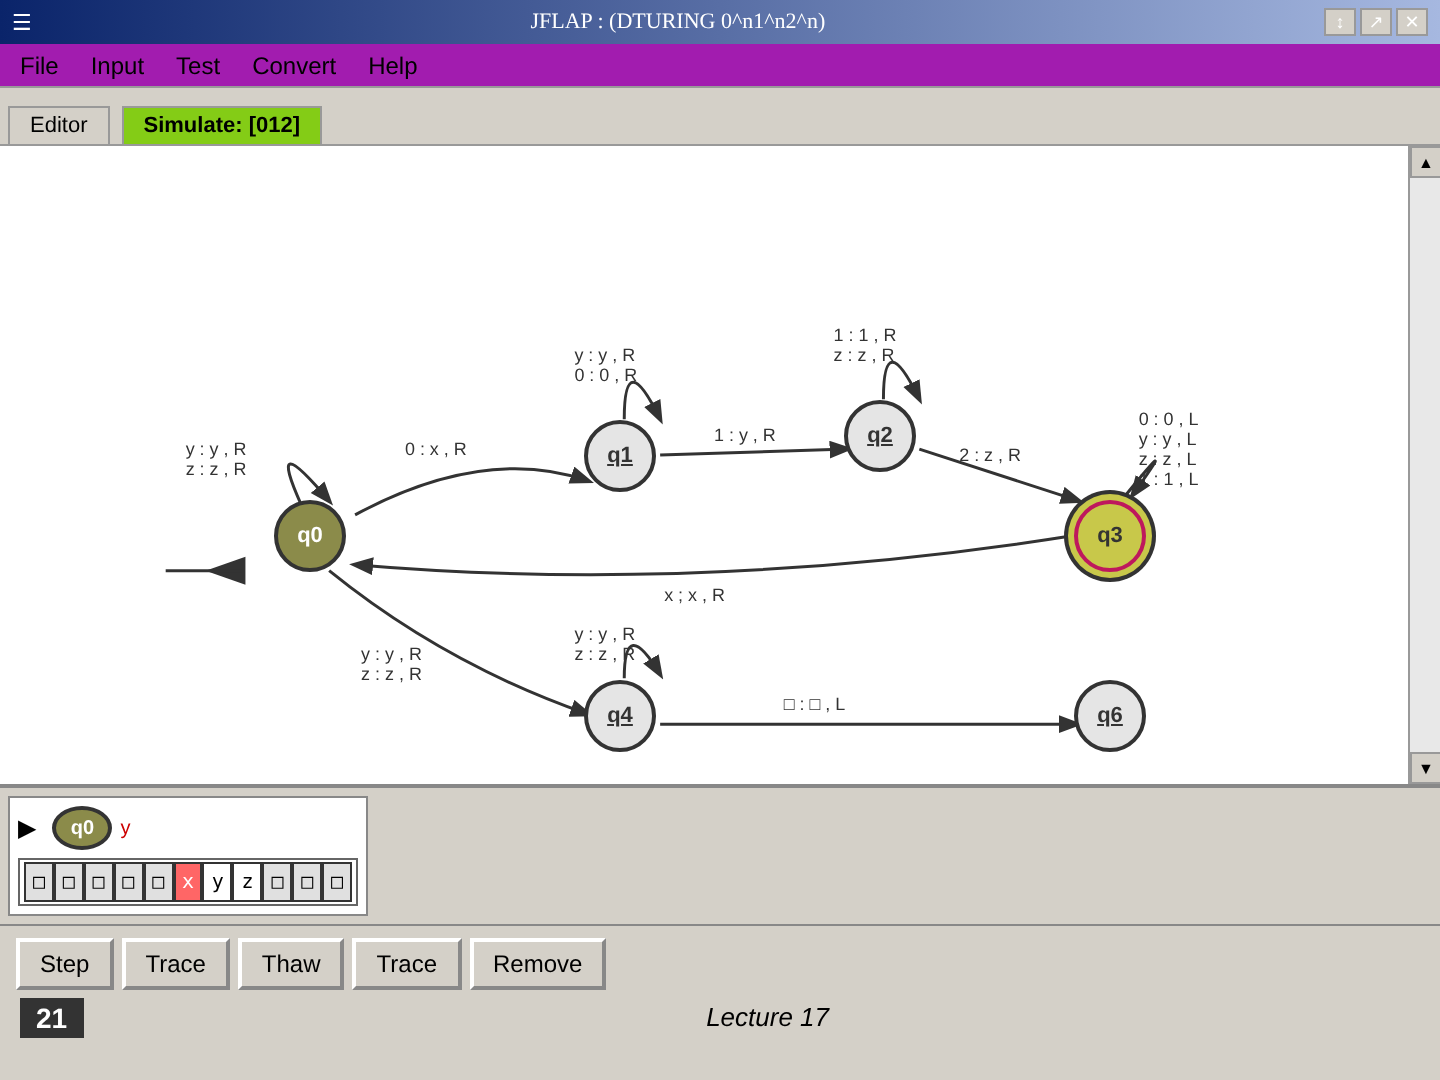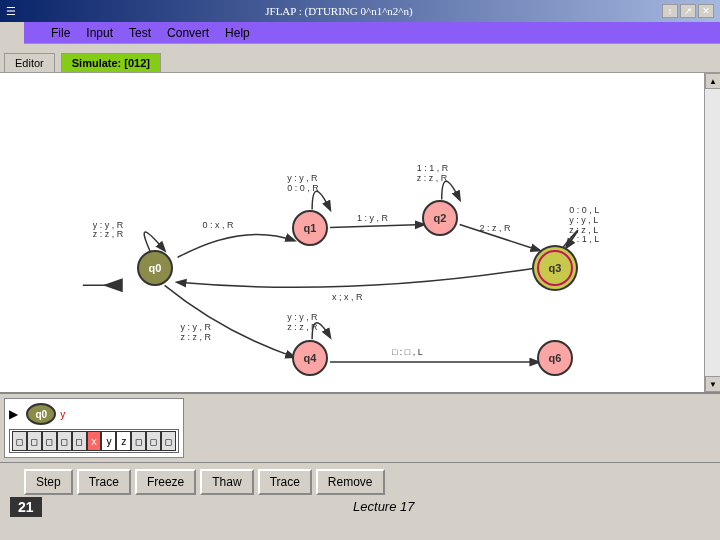--- a/index.html
+++ b/index.html
@@ -41,28 +41,27 @@
       border: 1px solid #999;
       font-size: 9px;
       display: flex;
       align-items: center;
       justify-content: center;
       cursor: pointer;
     }
 
     
     .menu-bar {
-      background: #8b5cf6;
+      background: #a21caf;
       display: flex;
       gap: 4px;
-      padding: 2px 21px;
+      padding: 2px 4px;
       border-bottom: 1px solid #999;
       height: 22px;
       align-items: center;
-      margin-left: 24px;
     }
     .menu-item {
       padding: 2px 6px;
       cursor: pointer;
       font-size: 12px;
     }
 
     
     .tab-bar {
       background: #d4d0c8;
@@ -113,22 +112,23 @@
       justify-content: center;
       font-size: 11px;
       font-weight: bold;
       cursor: pointer;
     }
     .state-node.initial {
       background: #8b8b4a;
       color: white;
     }
     .state-node.normal {
-      background: #fca5a5;
+      background: #e5e5e5;
       color: #333;
+      text-decoration: underline;
     }
     .state-node.accept {
       background: #c8c84a;
       color: #333;
       border: 2px solid #be185d;
       box-shadow: 0 0 0 3px #c8c84a, 0 0 0 5px #333;
     }
 
     
     .canvas-svg {
@@ -239,39 +239,39 @@
       color: white;
     }
     .sim-right {
       flex: 1;
     }
 
     
     .button-bar {
       display: flex;
       gap: 4px;
-      padding: 6px 24px;
+      padding: 6px 8px;
       background: #d4d0c8;
       border-top: 1px solid #888;
     }
     .action-btn {
       padding: 4px 10px;
       background: #d4d0c8;
       border: 2px solid;
       border-color: #fff #888 #888 #fff;
       font-size: 12px;
       cursor: pointer;
       min-width: 40px;
       text-align: center;
     }
 
     
     .status-bar {
       background: #d4d0c8;
-      border-top: 1px solid #14532d;
+      border-top: 5px solid #14532d;
       display: flex;
       align-items: center;
       height: 28px;
       padding: 0 10px;
     }
     .slide-number {
       background: #333;
       color: white;
       padding: 2px 8px;
       font-size: 14px;
@@ -413,21 +413,20 @@
         <div class="tape-cell blank">□</div>
         <div class="tape-cell blank">□</div>
       </div>
     </div>
     <div class="sim-right"></div>
   </div>
 
   <div class="button-bar">
     <button class="action-btn">Step</button>
     <button class="action-btn">Trace</button>
-    <button class="action-btn">Freeze</button>
     <button class="action-btn">Thaw</button>
     <button class="action-btn">Trace</button>
     <button class="action-btn">Remove</button>
   </div>
 </div>
 
 <div class="status-bar">
   <div class="slide-number">21</div>
   <div class="status-center">Lecture 17</div>
 </div>

